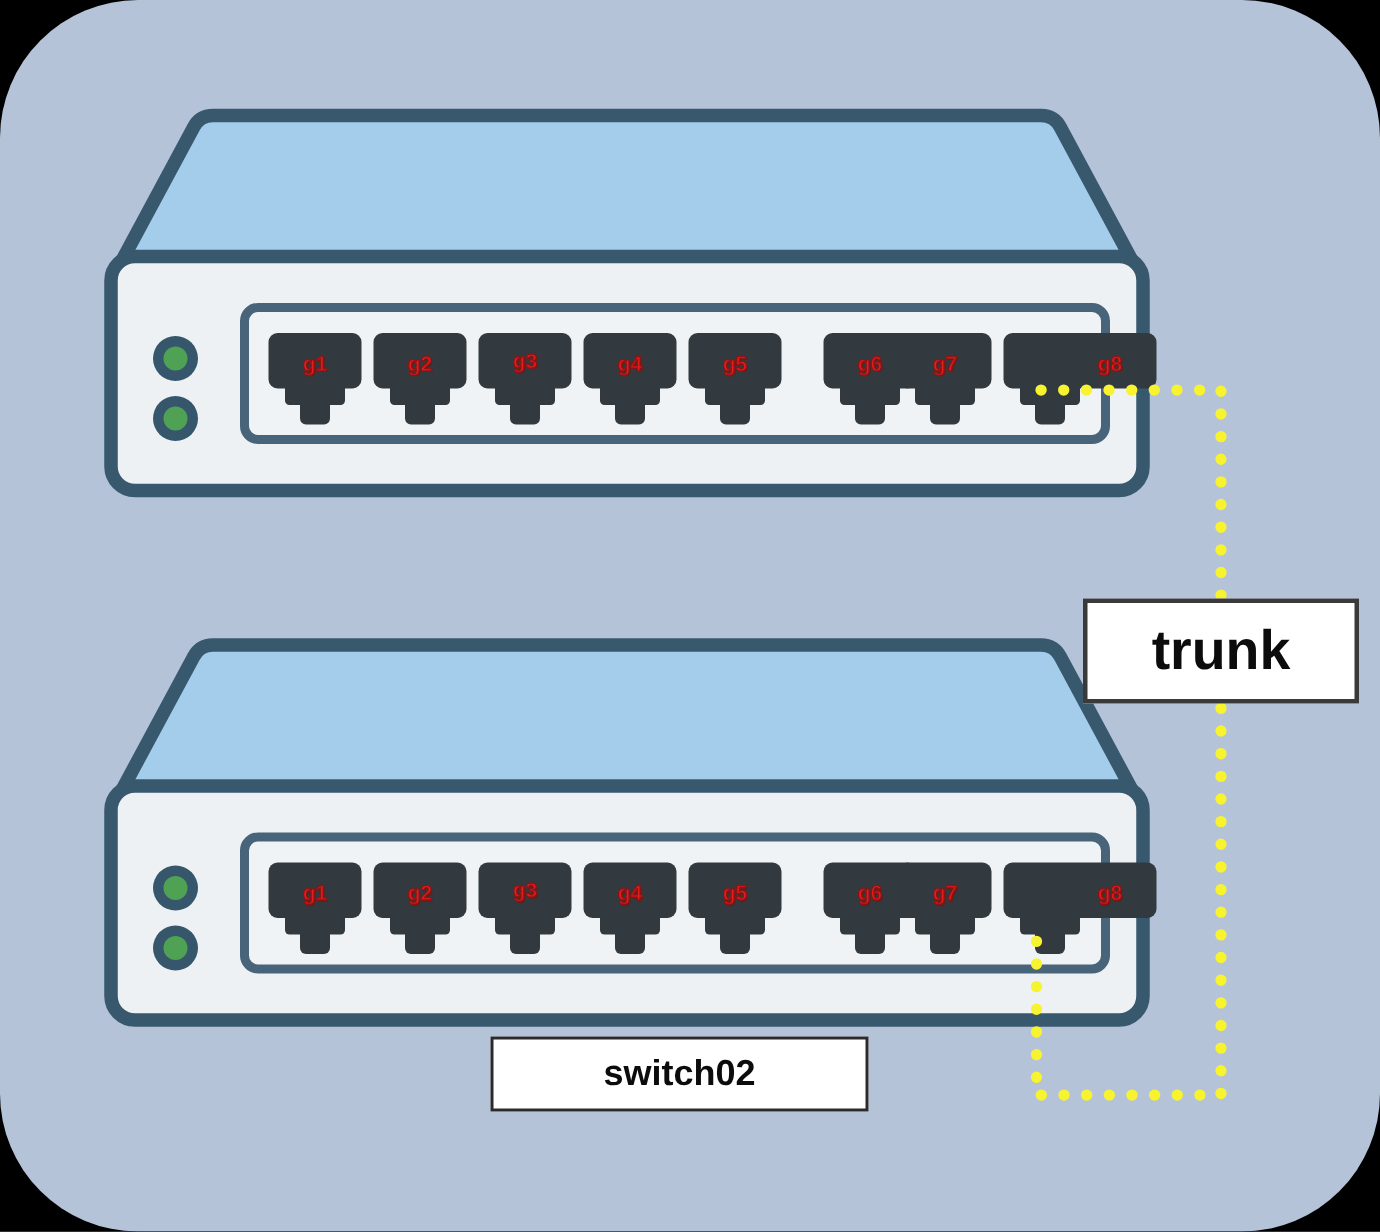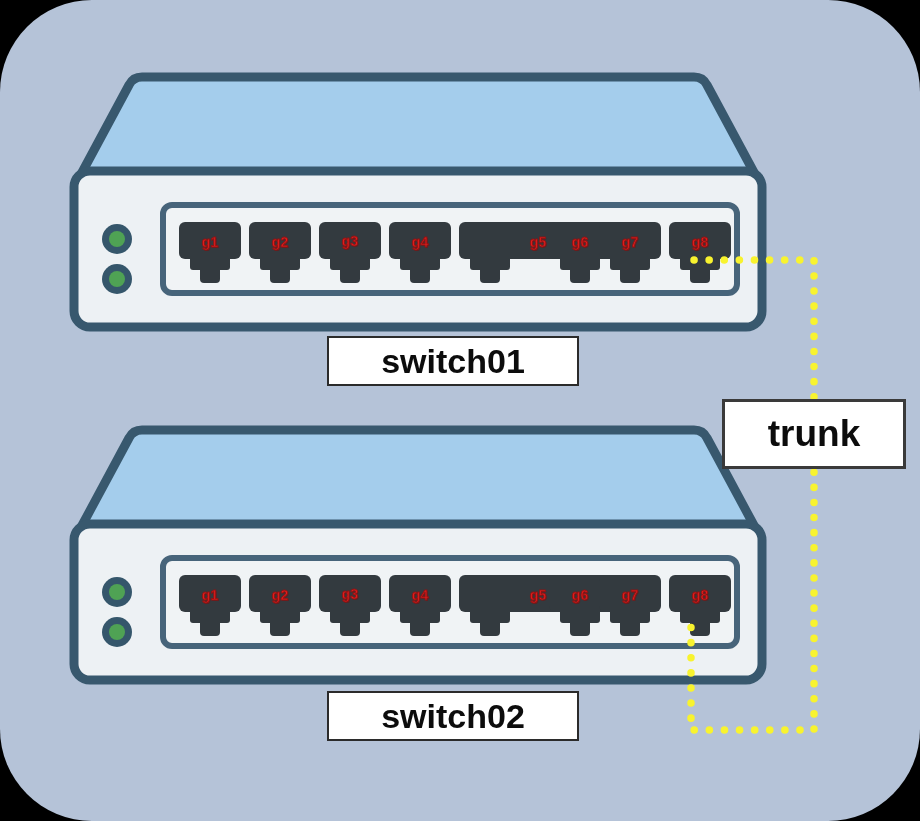--- a/index.html
+++ b/index.html
@@ -69,24 +69,24 @@
     color: #e61d1d;
     font-weight: bold;
     font-size: 14px;
     -webkit-text-stroke: 0.9px #8e1414;
     text-shadow: 1px 1px 0 rgba(120,15,15,.55);
   }
   .port:nth-child(1) { left: 111px; }
   .port:nth-child(2) { left: 181px; }
   .port:nth-child(3) { left: 251px; font-family: Liberation Mono, monospace; }
   .port:nth-child(4) { left: 321px; text-align: right; }
-  .port:nth-child(5) { left: 391px; padding-left: 48px; }
+  .port:nth-child(5) { left: 391px; }
   .port:nth-child(6) { left: 481px; }
   .port:nth-child(7) { left: 531px; }
-  .port:nth-child(8) { left: 601px; }
+  .port:nth-child(8) { left: 601px; padding-left: 40px; }
 
   
   .trunk-svg {
     position: absolute;
     left: 0; top: 0;
     width: 920px; height: 821px;
     z-index: 5;
     pointer-events: none;
   }
 
@@ -104,21 +104,21 @@
   .label-sw1 {
     left: 327px; top: 336px;
     width: 248px; height: 46px;
     border: 2px solid #2b2b2b;
     font-size: 34px;
   }
   .label-sw2 {
     left: 327px; top: 691px;
     width: 248px; height: 46px;
     border: 2px solid #2b2b2b;
-    font-size: 34px;
+    font-size: 24px;
   }
   .label-trunk {
     left: 722px; top: 399px;
     width: 178px; height: 64px;
     border: 3px solid #3a3a3a;
     font-size: 37px;
   }
 </style>
 </head>
 <body>
@@ -198,17 +198,16 @@
       <div class="port">
           <span>g8</span>
         </div>
     </div>
   </div>
 
   <svg class="trunk-svg" viewBox="0 0 920 821">
     <polyline points="694,260 814,260 814,730 691,730 691,614" fill="none" stroke="#f8f32f" stroke-width="7.5" stroke-dasharray="0.1 15" stroke-linecap="round"></polyline>
   </svg>
 
-  <div class="nodelabel label-sw1">switch01</div>
   <div class="nodelabel label-sw2">switch02</div>
   <div class="nodelabel label-trunk">trunk</div>
 
 </div>
 
 </body></html>

